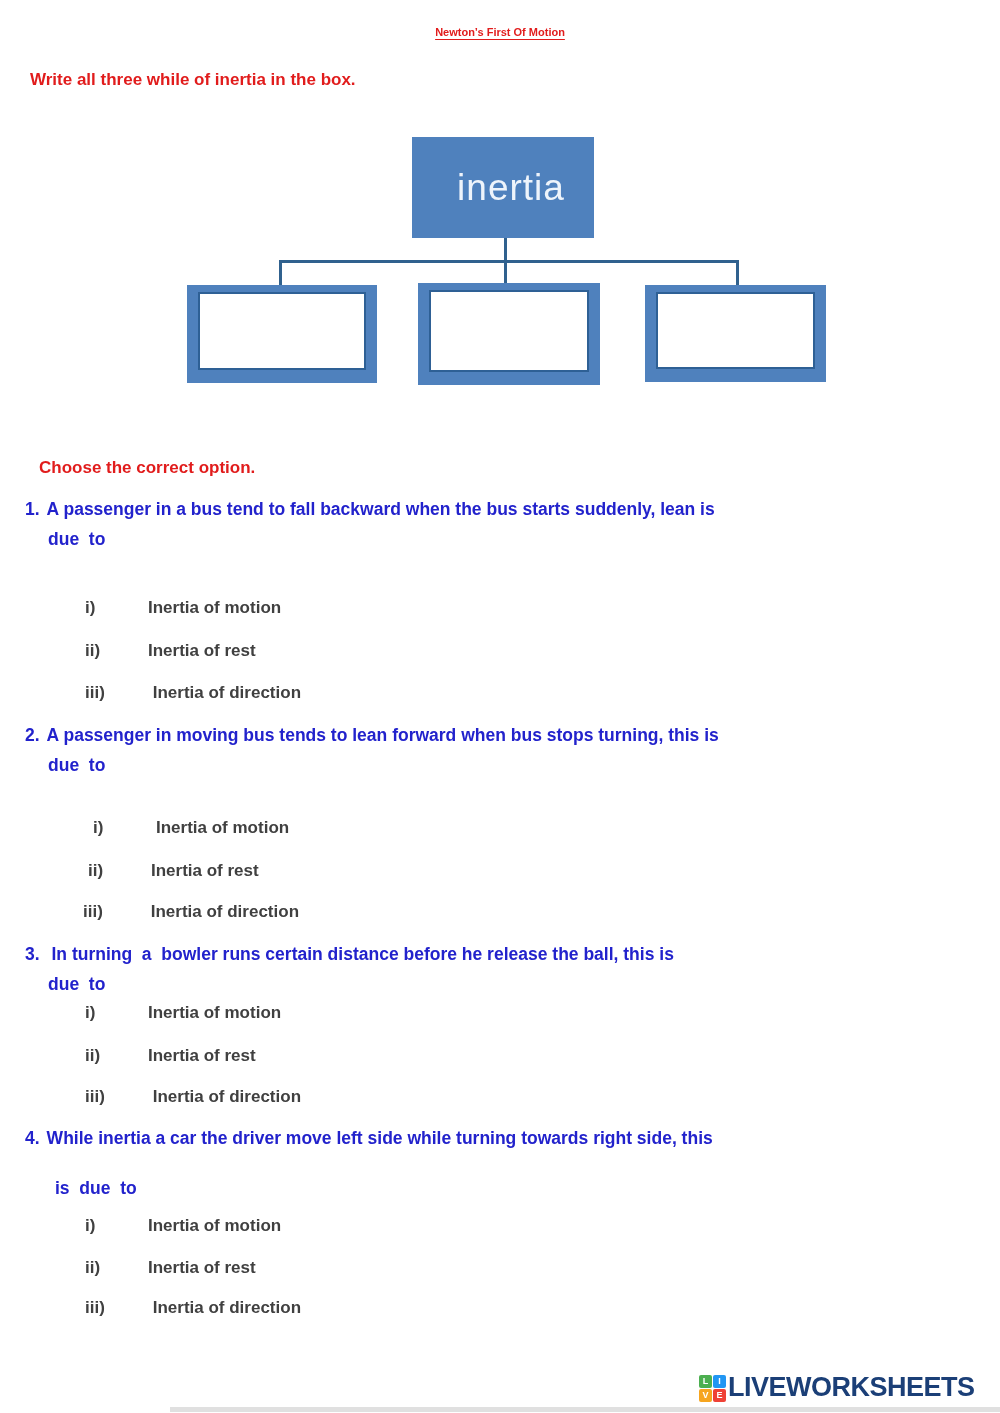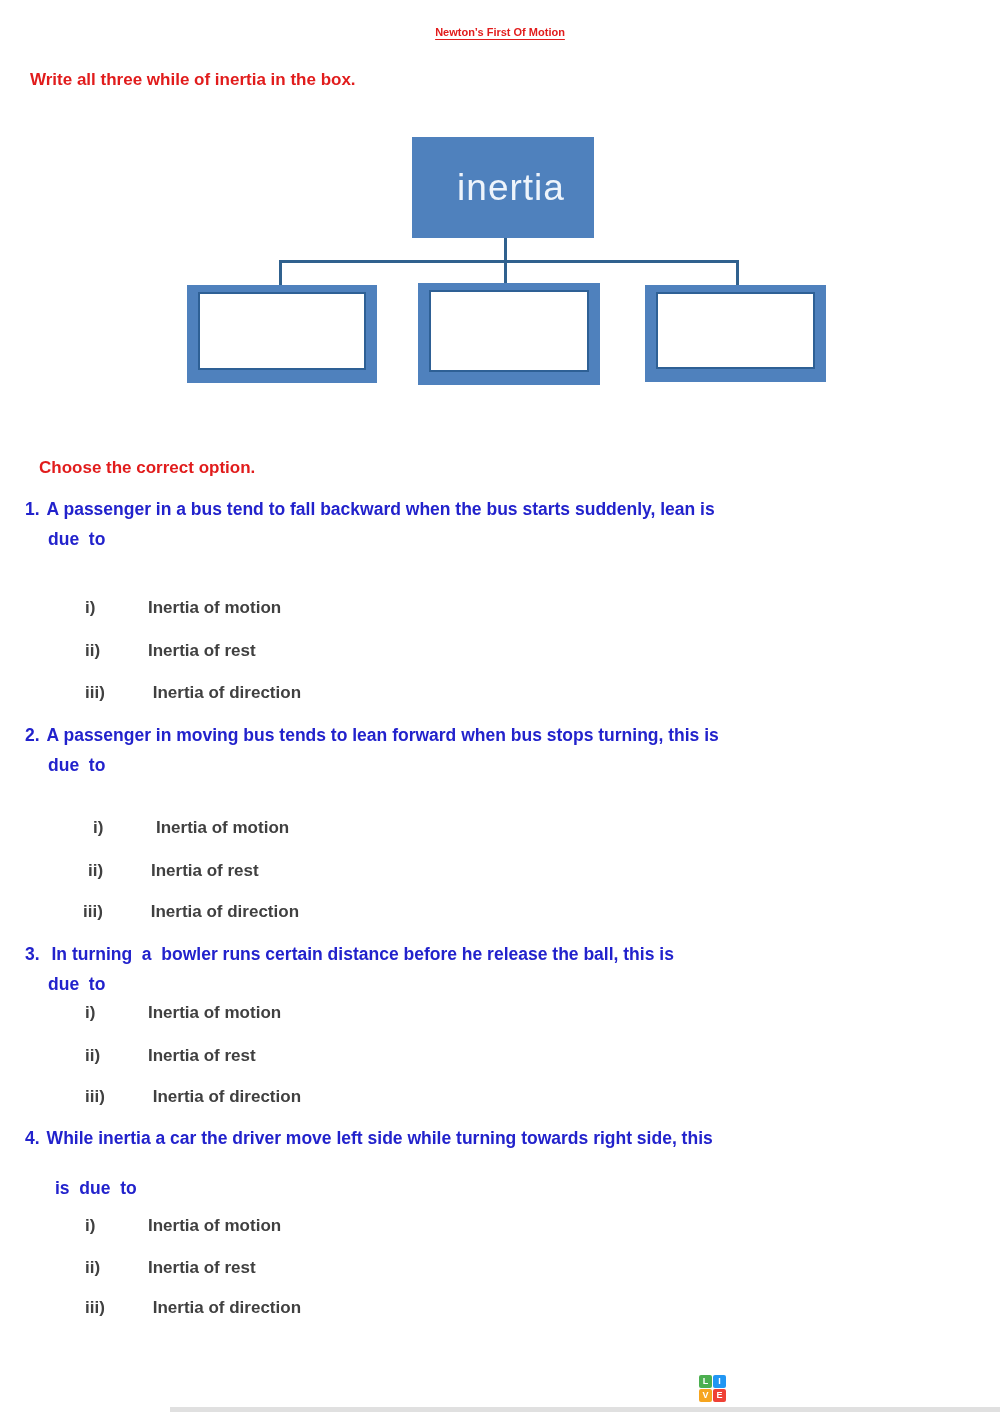--- a/index.html
+++ b/index.html
@@ -206,17 +206,18 @@
     <span> Inertia of direction</span>
   </div>
 
   <div class="footer">
     <div class="logo-grid">
       <span class="logo-sq sq-l">L</span>
       <span class="logo-sq sq-i">I</span>
       <span class="logo-sq sq-v">V</span>
       <span class="logo-sq sq-e">E</span>
     </div>
+    <span class="brand">LIVEWORKSHEETS</span>
   </div>
 
   <div class="bottom-strip"></div>
 
 </div>
 
 </body></html>

